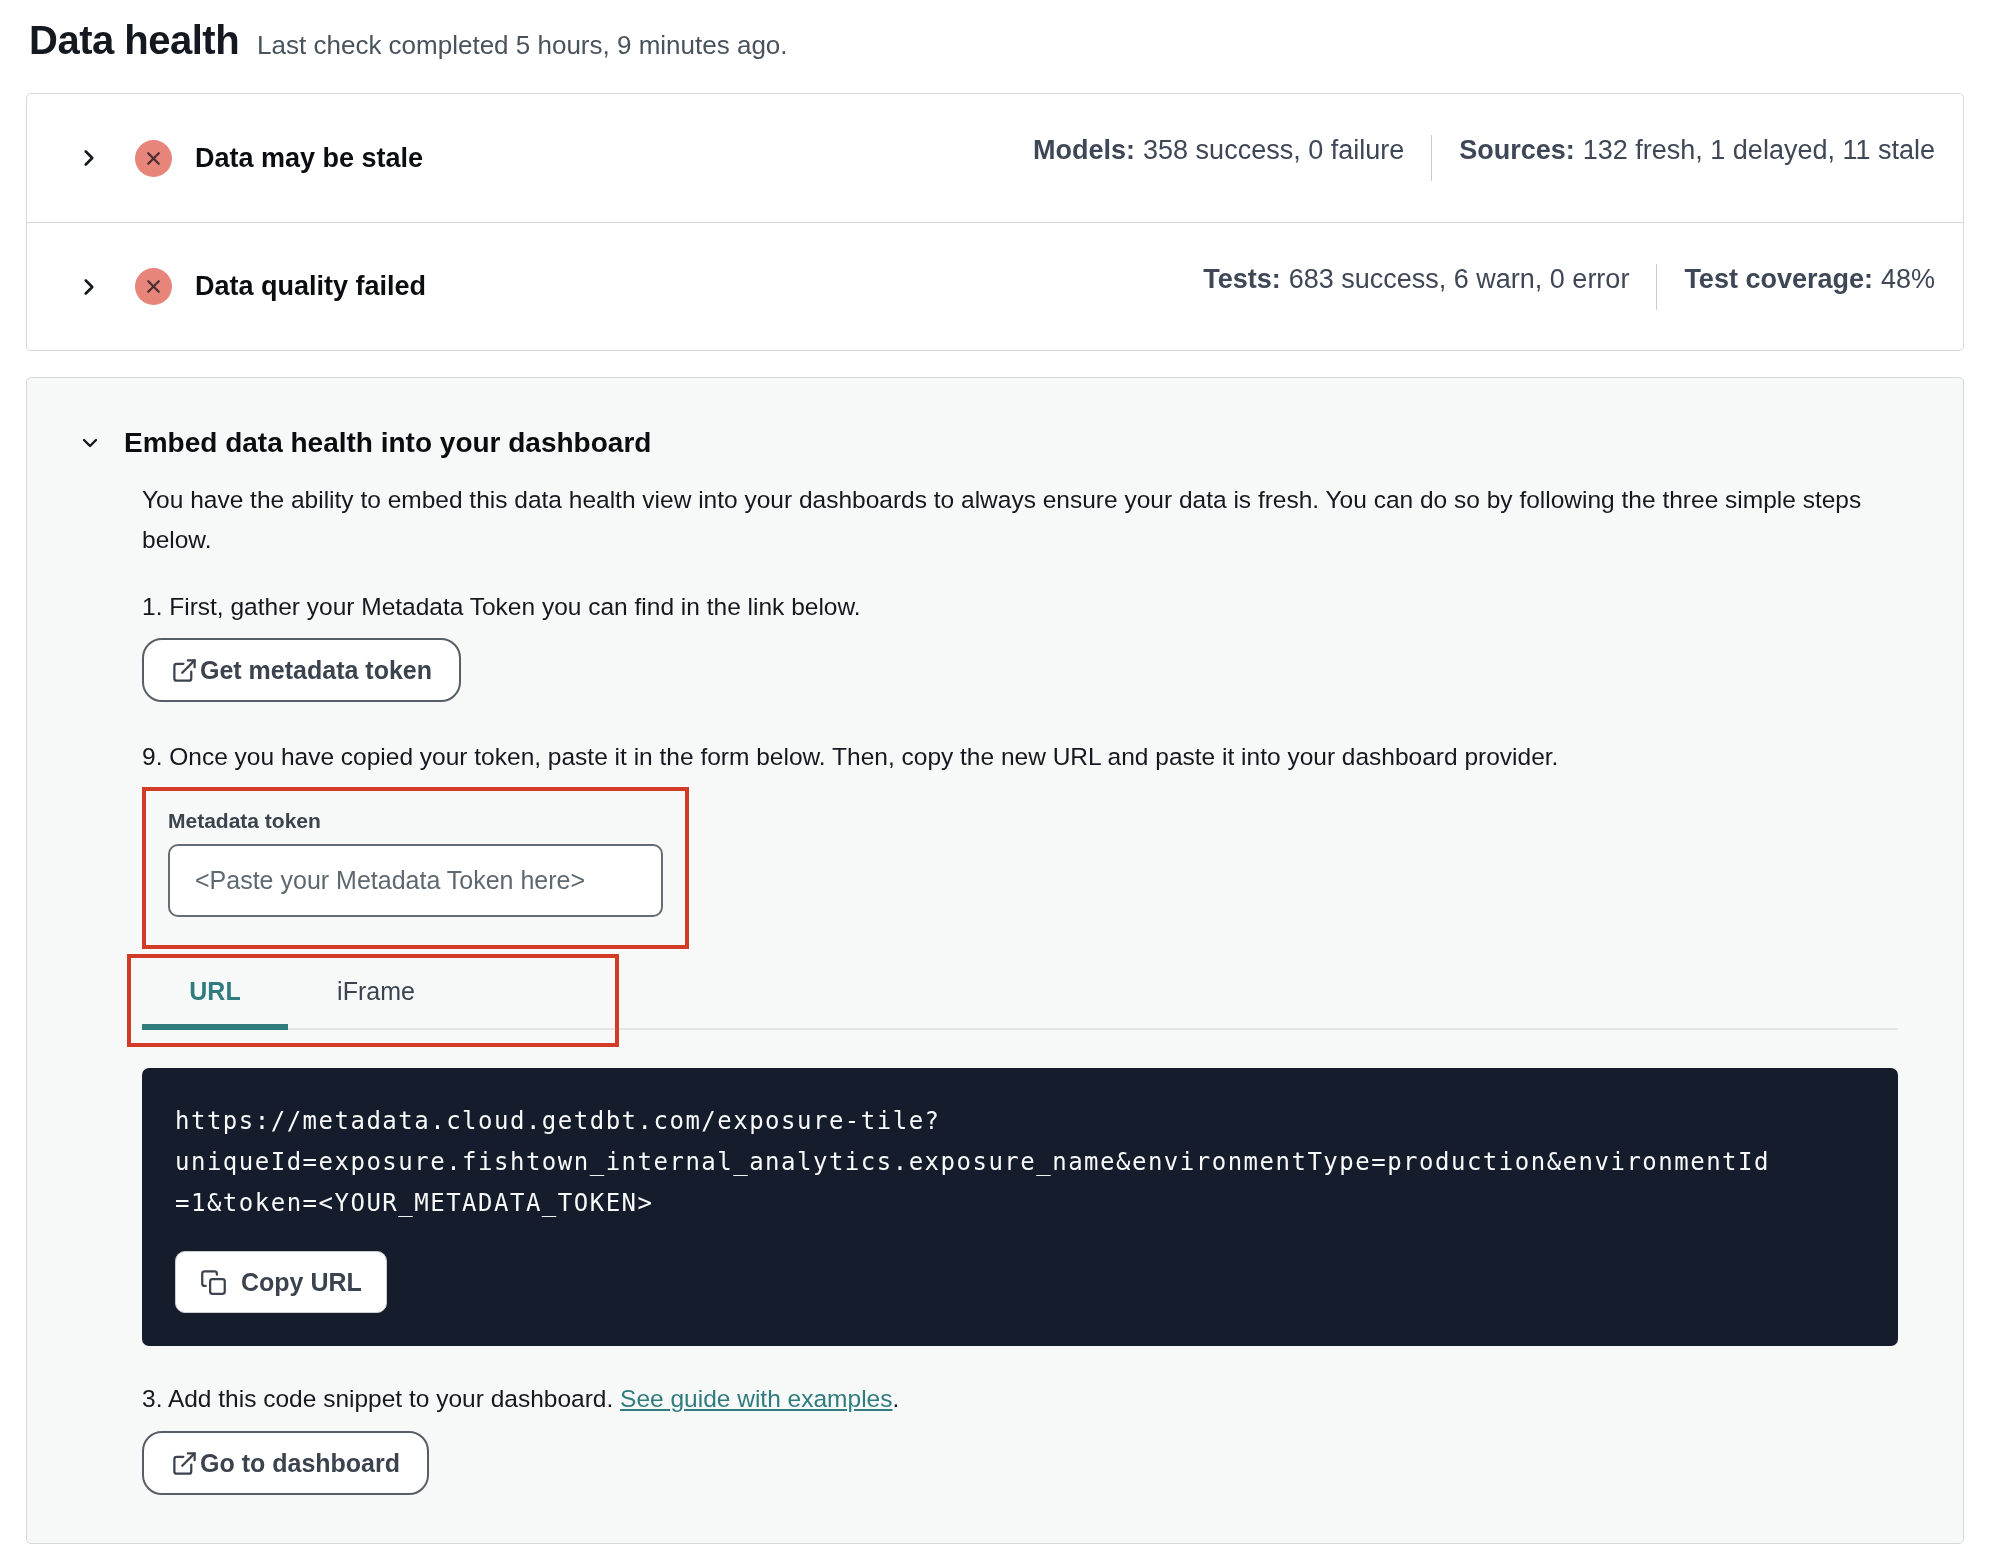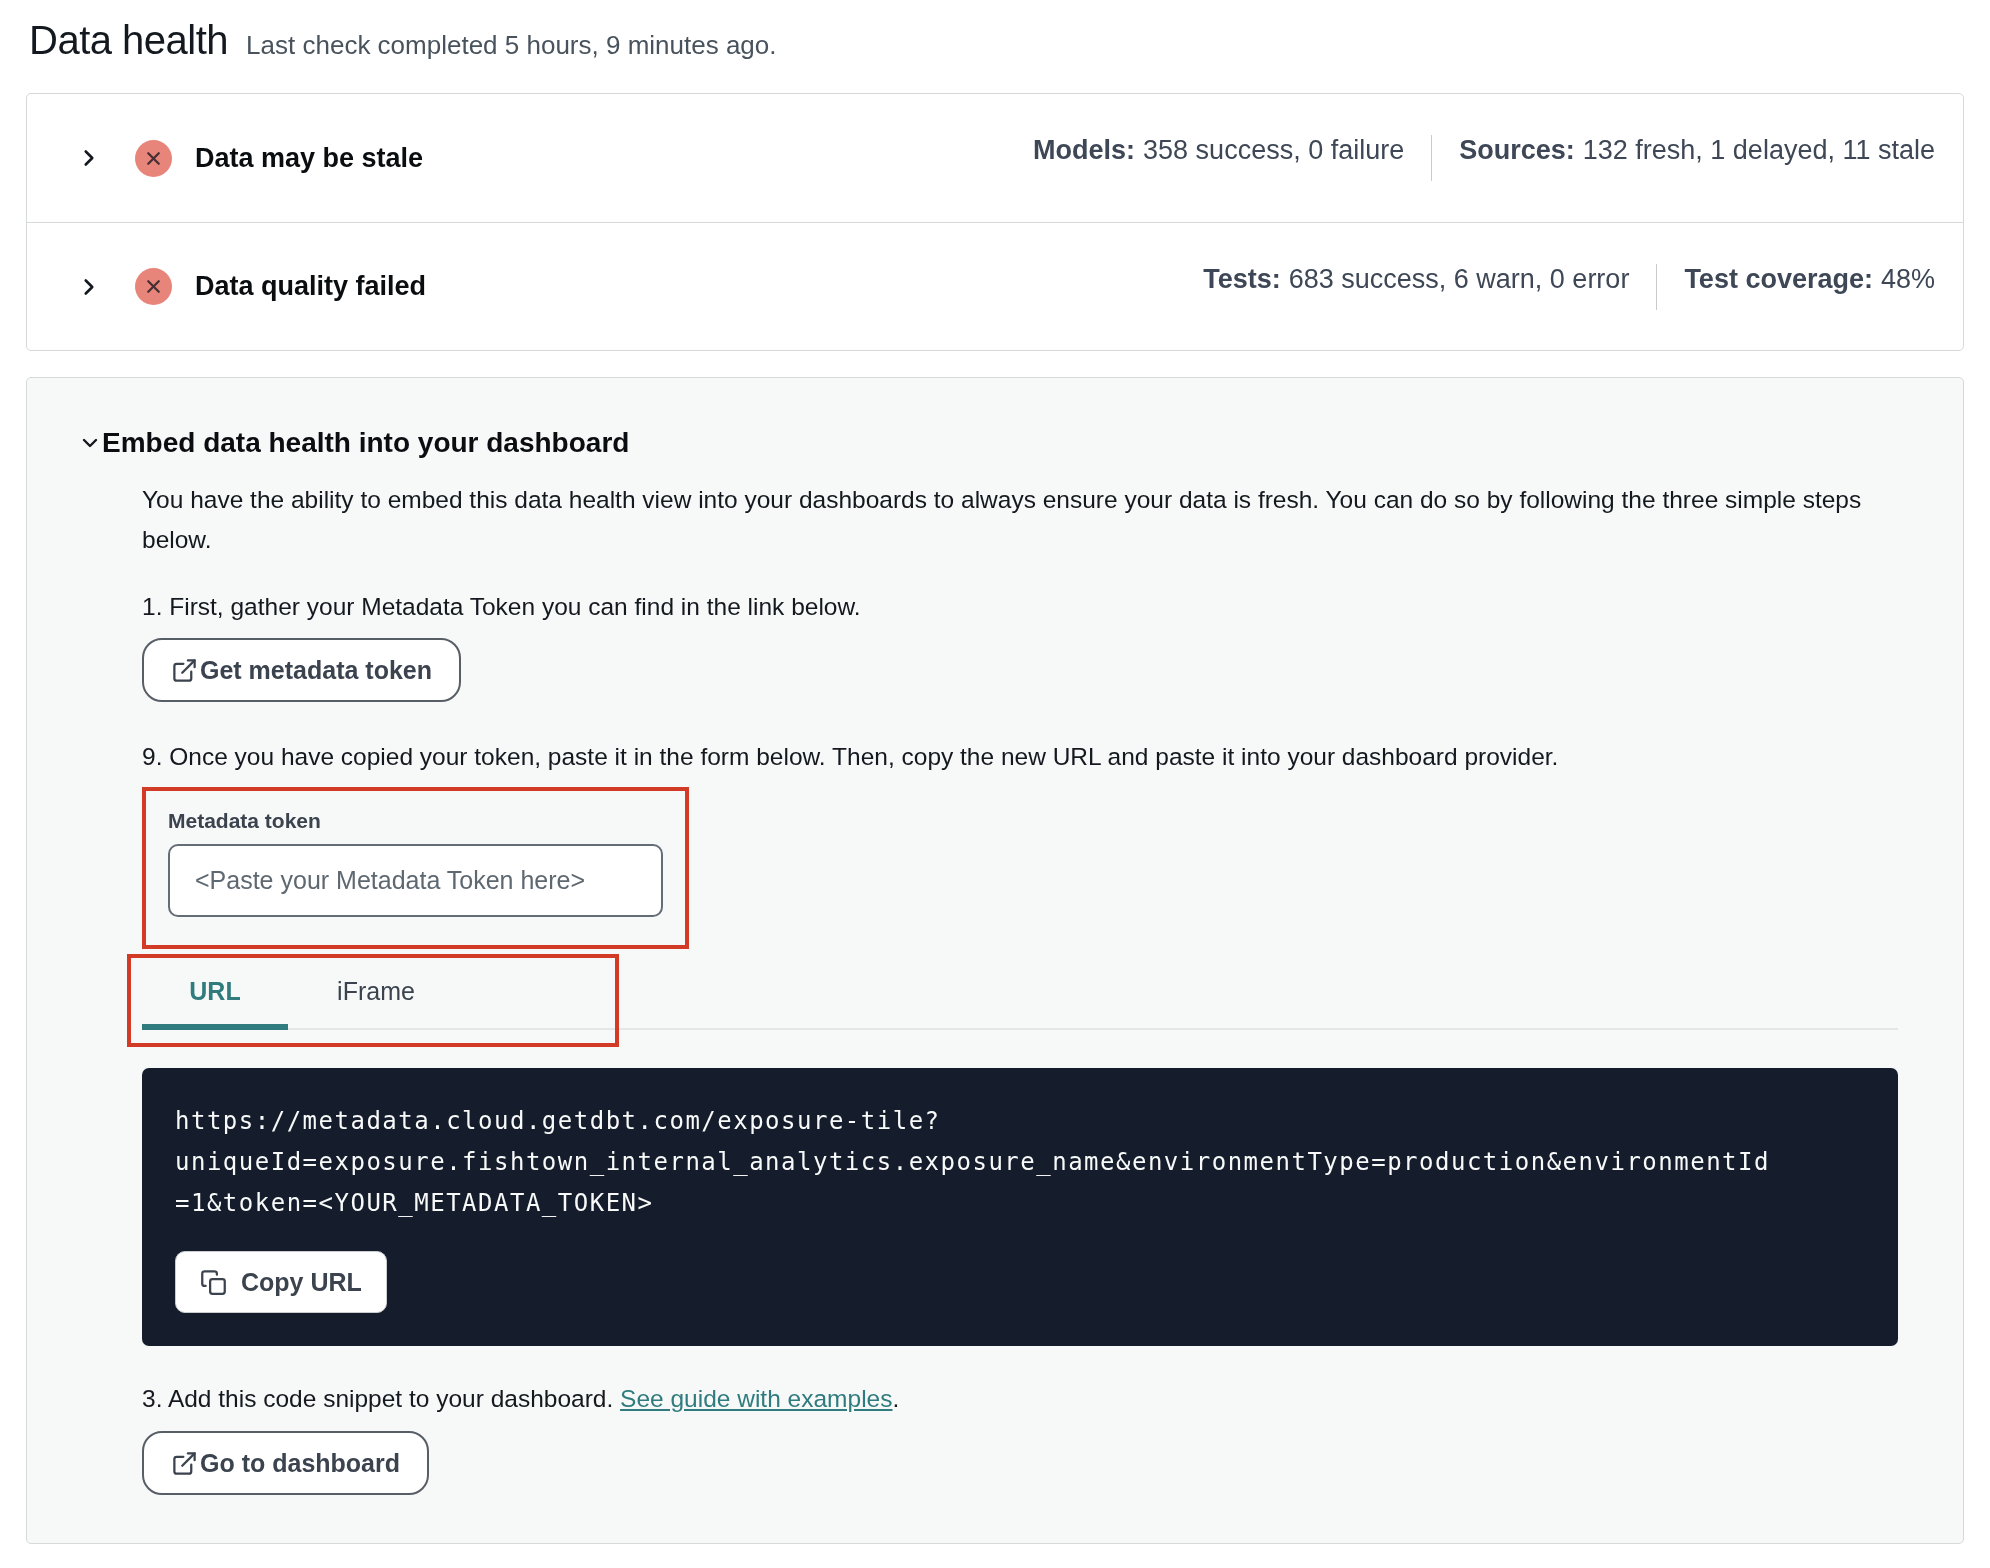--- a/index.html
+++ b/index.html
@@ -5,21 +5,21 @@
   * { margin: 0; padding: 0; box-sizing: border-box; }
   html, body { width: 1990px; height: 1568px; background: #ffffff; overflow: hidden; }
   body {
     font-family: "Liberation Sans", sans-serif;
     color: #14191f;
   }
   .page { padding: 18px 26px 0 26px; width: 1990px; }
 
   
   .header { display: flex; align-items: baseline; gap: 18px; padding-left: 3px; }
-  .page-title { font-size: 40px; font-weight: 400; color: #14191f; letter-spacing: -0.5px; }
+  .page-title { font-size: 40px; font-weight: 700; color: #14191f; letter-spacing: -0.5px; }
   .page-subtitle { font-size: 26px; color: #49535d; }
 
   
   .card {
     border: 1px solid #d6d9da; border-radius: 5px; background: #fff;
     margin-top: 30px; width: 1938px;
   }
   .status-row {
     display: flex; align-items: center;
     height: 128px; padding: 0 28px 0 49px; cursor: pointer;
@@ -37,21 +37,21 @@
   .status-stats { margin-left: auto; display: flex; align-items: flex-start; font-size: 27px; color: #3e4756; }
   .stat b { font-weight: 700; margin-right: 8px; }
   .stat-divider { width: 1px; height: 46px; background: #c7cbce; margin: 0 27px; }
 
   
   .embed-card {
     background: #f7f8f8; border: 1px solid #d6d9da; border-radius: 5px;
     margin-top: 26px; width: 1938px;
     padding: 49px 65px 48px 51px;
   }
-  .embed-head { display: flex; align-items: center; cursor: pointer; }
+  .embed-head { display: flex; align-items: center; gap: 22px; cursor: pointer; }
   .embed-head .chevron { width: 24px; height: 24px; }
   .embed-title { font-size: 28px; font-weight: 700; color: #0b0e11; }
   .embed-body { padding-left: 64px; }
   .embed-desc { font-size: 24.5px; line-height: 40px; margin-top: 21px; max-width: 1758px; color: #14191f; }
   .step-line { font-size: 24.5px; color: #14191f; }
   .step-1 { margin-top: 33px; }
   .step-2 { margin-top: 41px; }
   .step-3 { margin-top: 39px; }
   .link { color: var(--teal, #2f7b7d); text-decoration: underline; cursor: pointer; }
 

